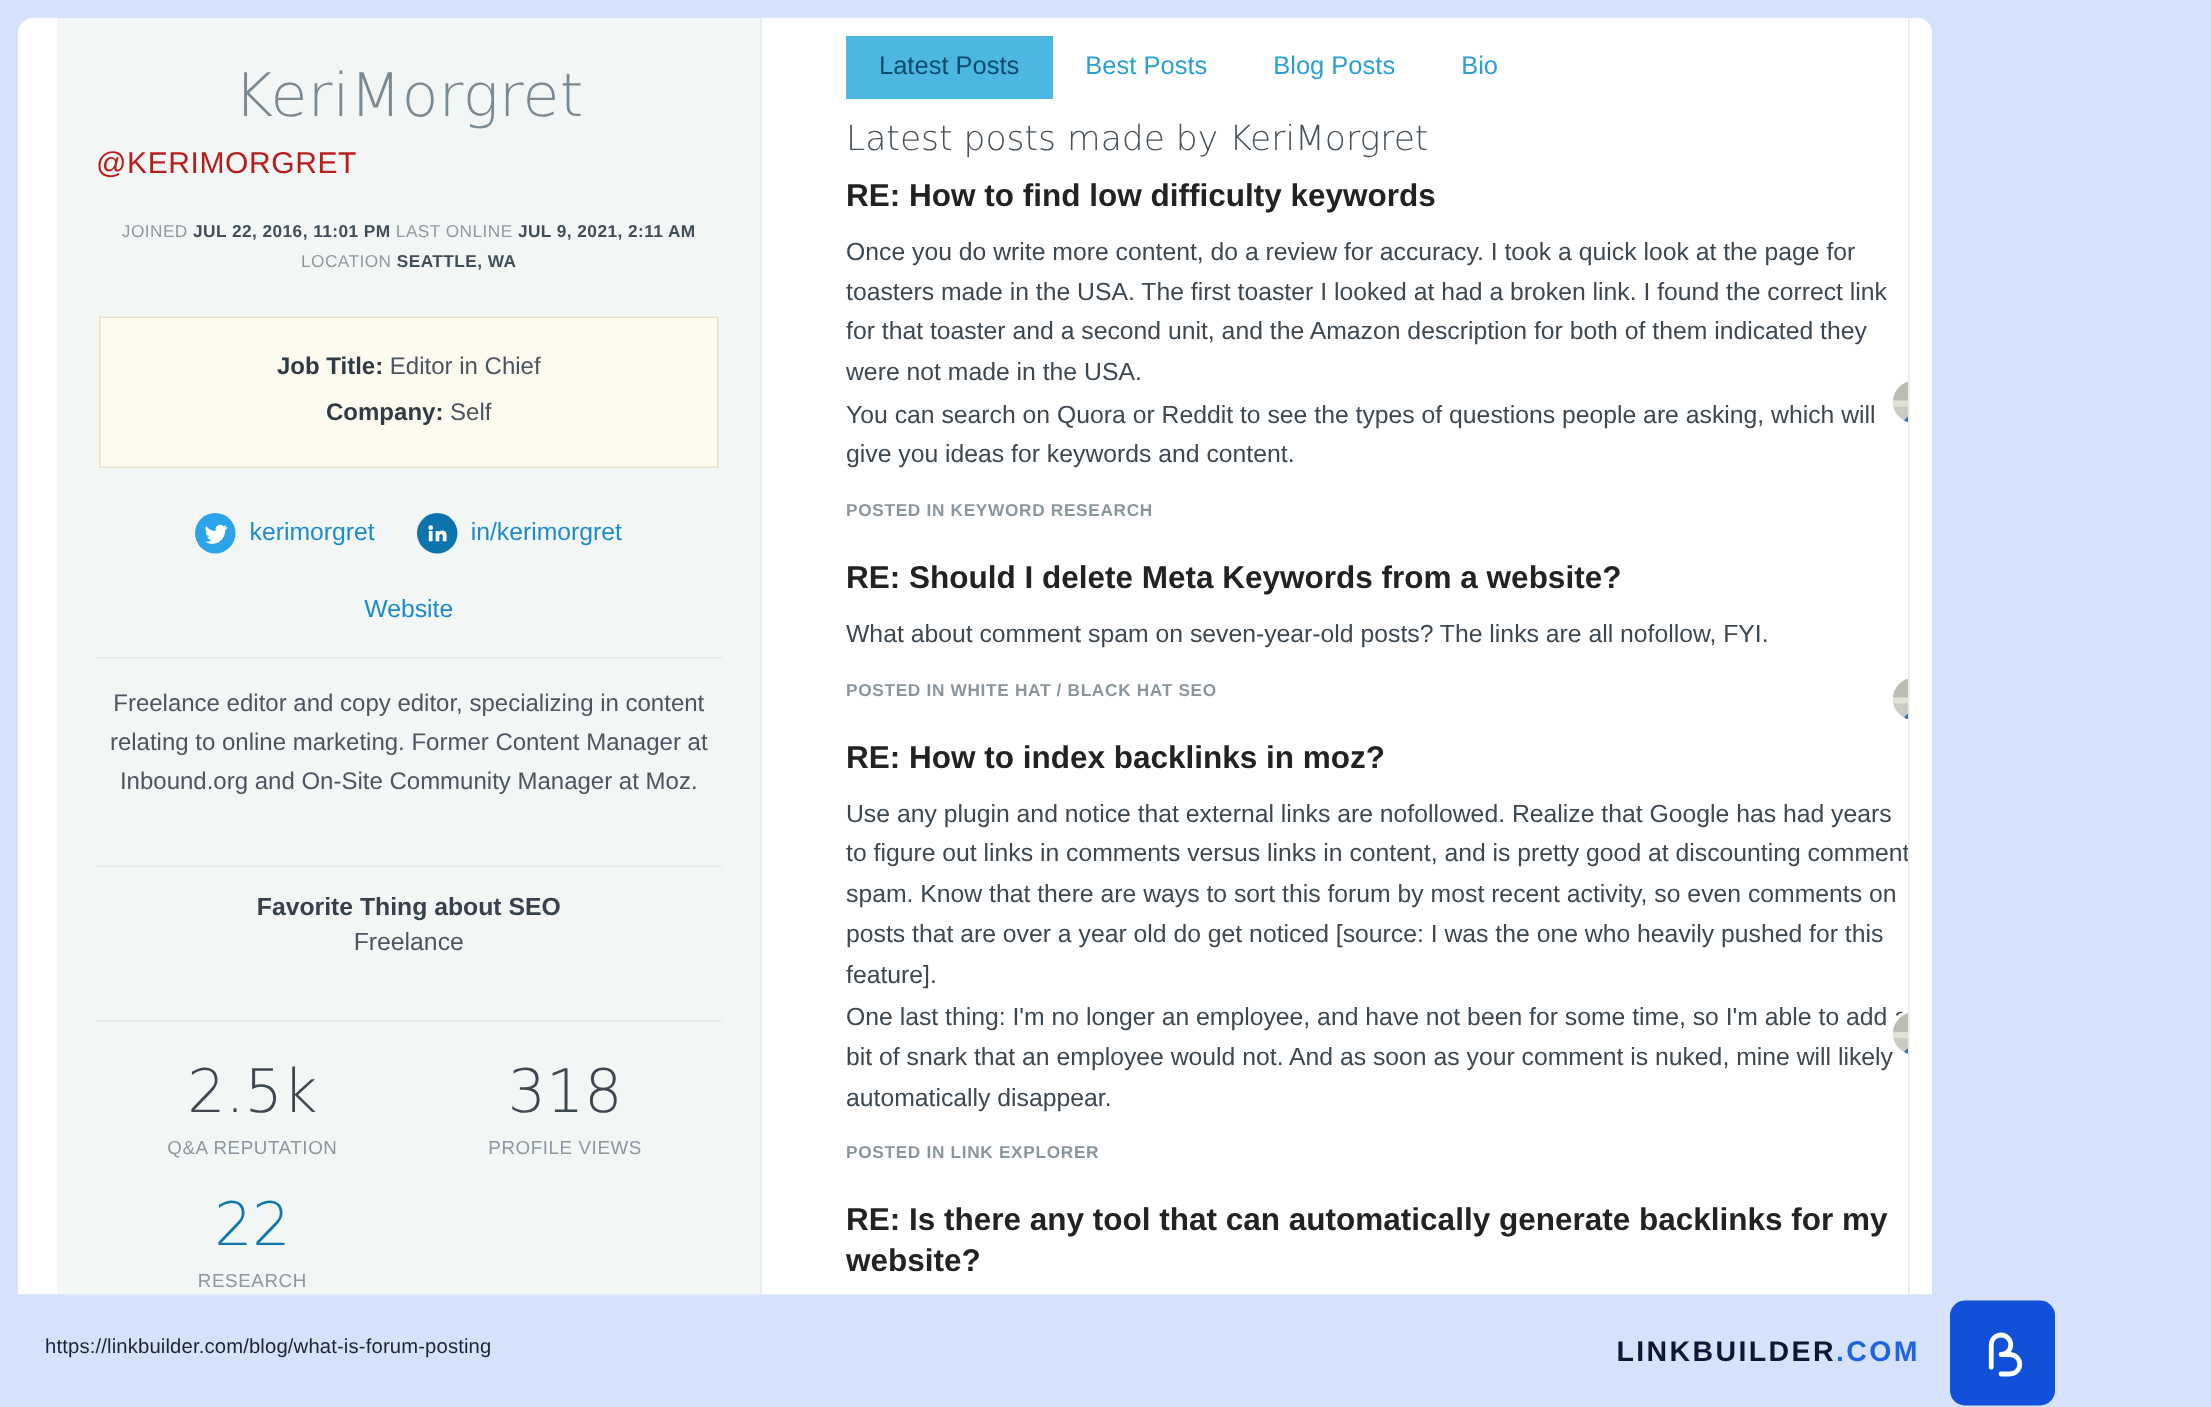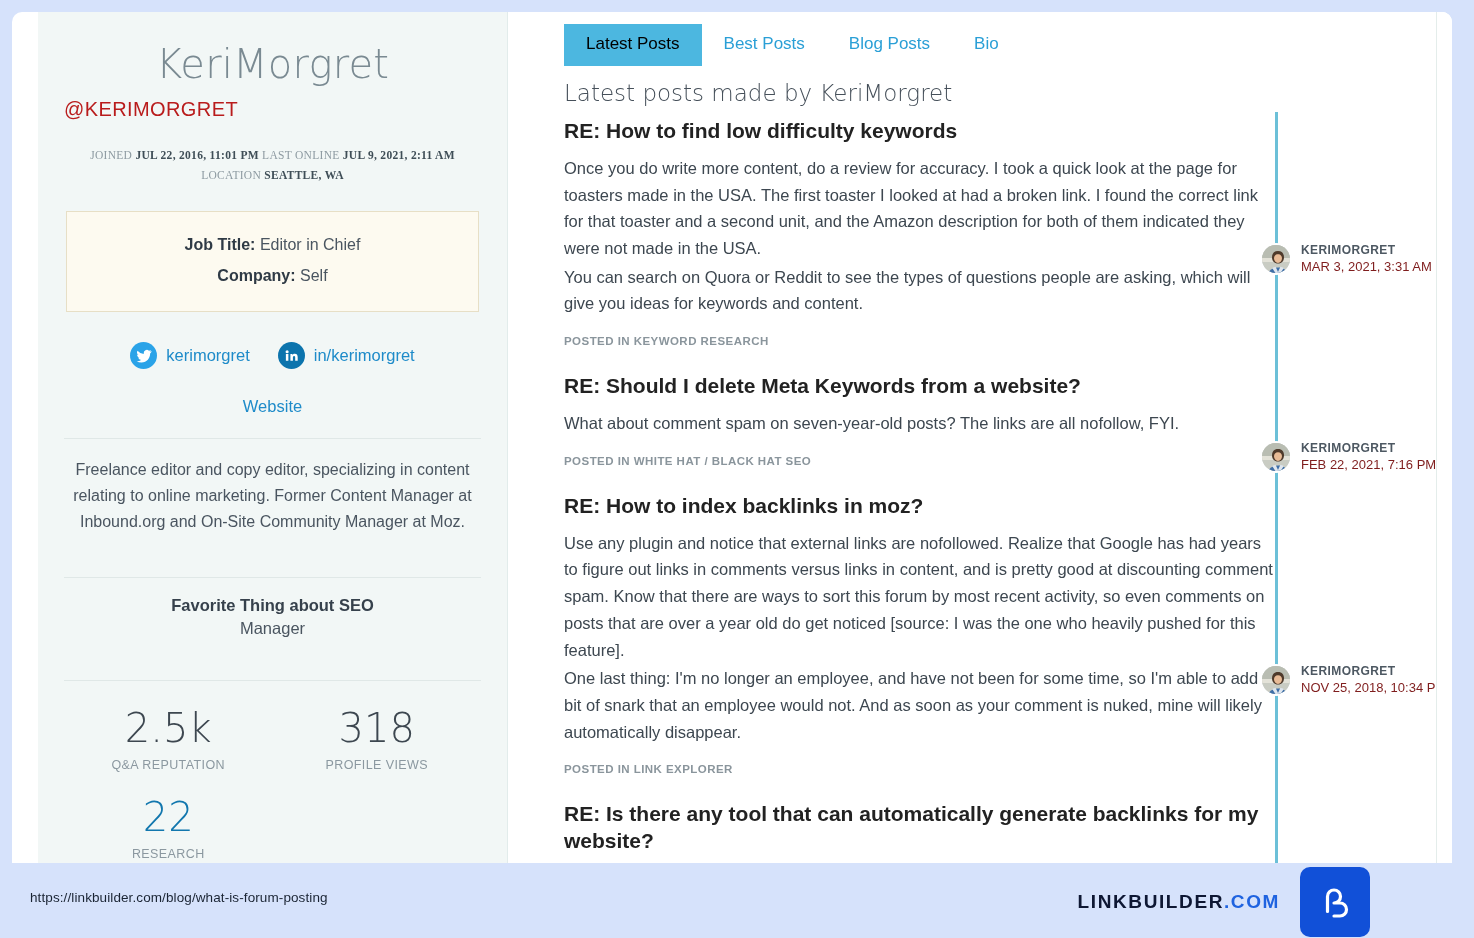--- a/index.html
+++ b/index.html
@@ -23,21 +23,21 @@
     width: 1474px; height: 938px;
     background: #d6e2fb;
     overflow: hidden;
   }
 
   
   #card {
     position: absolute;
     left: 12px;
     top: 12px;
-    width: 1440px;
+    width: 1276px;
     height: 851px;
     background: #ffffff;
     border-radius: 10px 10px 0 0;
     overflow: hidden;
     display: flex;
   }
 
   
   #right-gutter {
     position: absolute;
@@ -78,21 +78,20 @@
   }
 
   .profile-meta {
     text-align: center;
     font-size: 11.5px;
     color: #8d9aa1;
     letter-spacing: 0.3px;
     margin-top: 24px;
     line-height: 1.75;
     padding: 0 4px;
-    font-family: Liberation Serif, serif;
   }
   .profile-meta b { color: #3f4e57; font-weight: 700; }
 
   .jobbox {
     margin: 26px 2px 12px 2px;
     border: 1px solid #e7dfc6;
     background: #fdfaf0;
     padding: 18px 10px 20px 10px;
     text-align: center;
     line-height: 1.9;
@@ -182,21 +181,21 @@
   .tabs { display: flex; align-items: stretch; gap: 0; }
   .tab {
     font-size: 17px;
     color: #2a9fd6;
     padding: 10px 22px 12px 22px;
     cursor: pointer;
     white-space: nowrap;
   }
   .tab.active {
     background: #4cb7e0;
-    color: #000000;
+    color: #0c4a6e;
   }
 
   .section-title {
     font-family: "DejaVu Sans", sans-serif;
     font-weight: 300;
     font-size: 23px;
     color: #46505a;
     margin: 14px 0 12px 0;
   }
 
@@ -353,21 +352,21 @@
       </div>
 
       <div class="hr"></div>
 
       <div class="bio">Freelance editor and copy editor, specializing in content relating to online marketing. Former Content Manager at Inbound.org and On-Site Community Manager at Moz.</div>
 
       <div class="hr"></div>
 
       <div class="fav-block">
         <div class="fav-title">Favorite Thing about SEO</div>
-        <div class="fav-value">Manager</div>
+        <div class="fav-value">Freelance</div>
       </div>
 
       <div class="hr"></div>
 
       <div class="stats">
         <div class="stat">
           <div class="stat-num">2.5k</div>
           <div class="stat-label">Q&amp;A REPUTATION</div>
         </div>
         <div class="stat">

